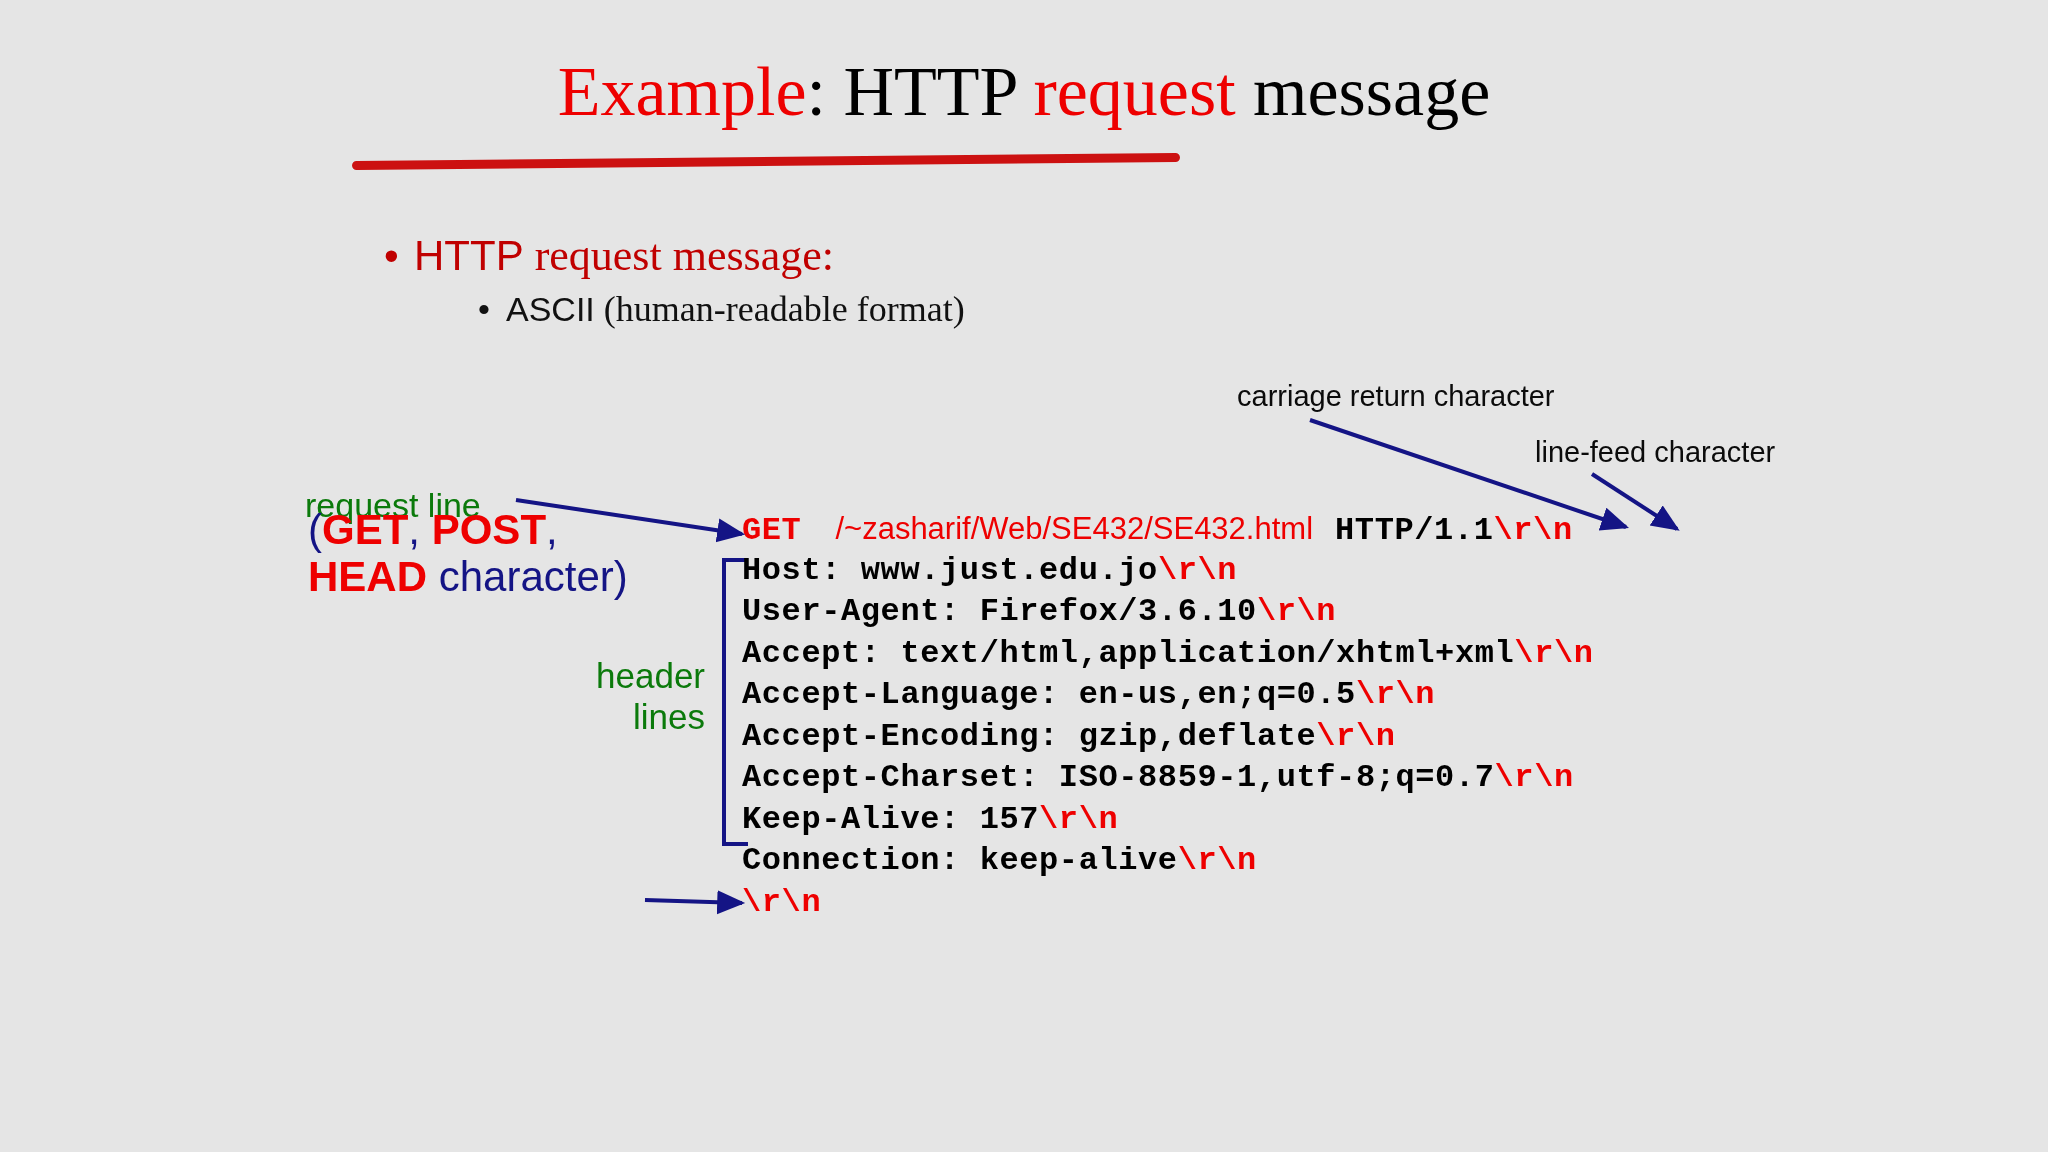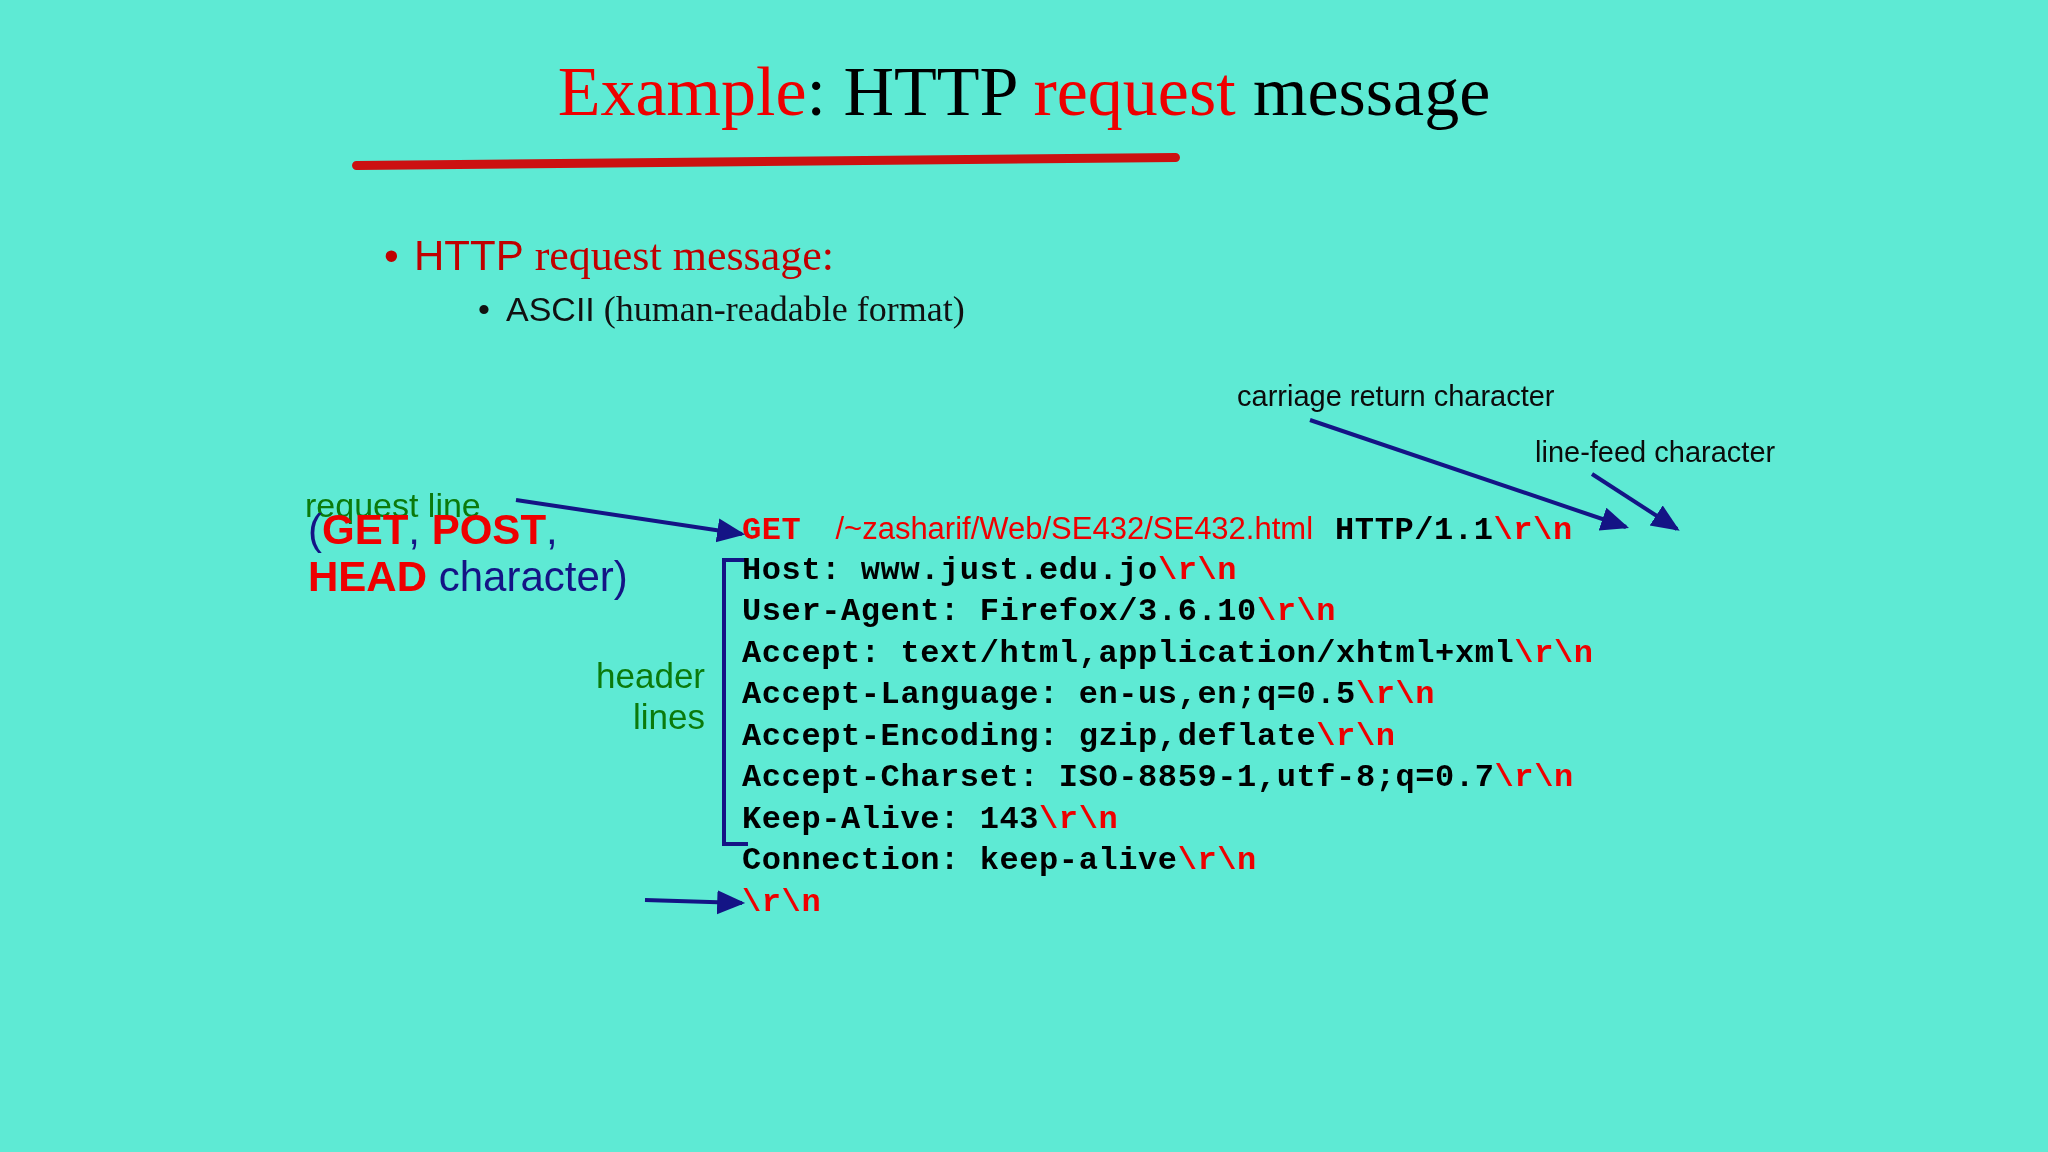--- a/index.html
+++ b/index.html
@@ -11,21 +11,21 @@
     width: 2048px;
     height: 1152px;
     position: relative;
     overflow: hidden;
     font-family: "Liberation Sans", sans-serif;
   }
 
   .slide {
     position: absolute;
     inset: 0;
-    background: #5eead4;
+    background: #e5e5e5;
   }
 
   
   #title {
     position: absolute;
     left: 0;
     top: 55px;
     width: 2048px;
     text-align: center;
     font-family: "Liberation Serif", serif;
@@ -244,21 +244,21 @@
     <span class="line"><span>User-Agent: Firefox/3.6.10</span><span class="crlf">\r\n</span></span>
 
     <span class="line"><span>Accept: text/html,application/xhtml+xml</span><span class="crlf">\r\n</span></span>
 
     <span class="line"><span>Accept-Language: en-us,en;q=0.5</span><span class="crlf">\r\n</span></span>
 
     <span class="line"><span>Accept-Encoding: gzip,deflate</span><span class="crlf">\r\n</span></span>
 
     <span class="line"><span>Accept-Charset: ISO-8859-1,utf-8;q=0.7</span><span class="crlf">\r\n</span></span>
 
-    <span class="line"><span>Keep-Alive: 143</span><span class="crlf">\r\n</span></span>
+    <span class="line"><span>Keep-Alive: 157</span><span class="crlf">\r\n</span></span>
 
     <span class="line"><span>Connection: keep-alive</span><span class="crlf">\r\n</span></span>
 
     <span class="line"><span></span><span class="crlf">\r\n</span></span>
 
   </div>
 
   <svg id="arrows" viewBox="0 0 2048 1152">
     <defs>
       <marker id="navyArrow" markerWidth="8" markerHeight="8" refX="6.2" refY="3" orient="auto">

